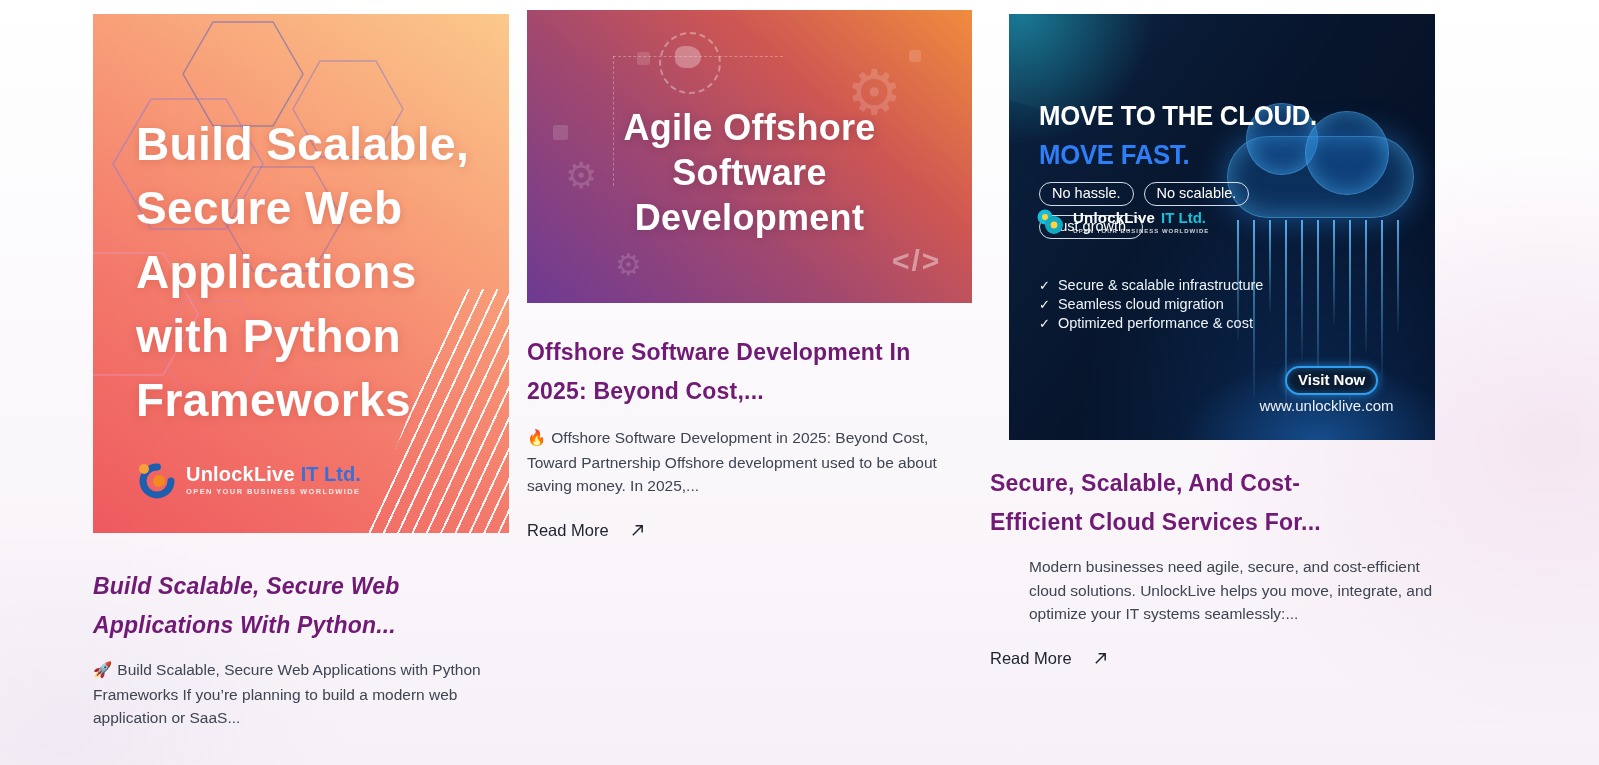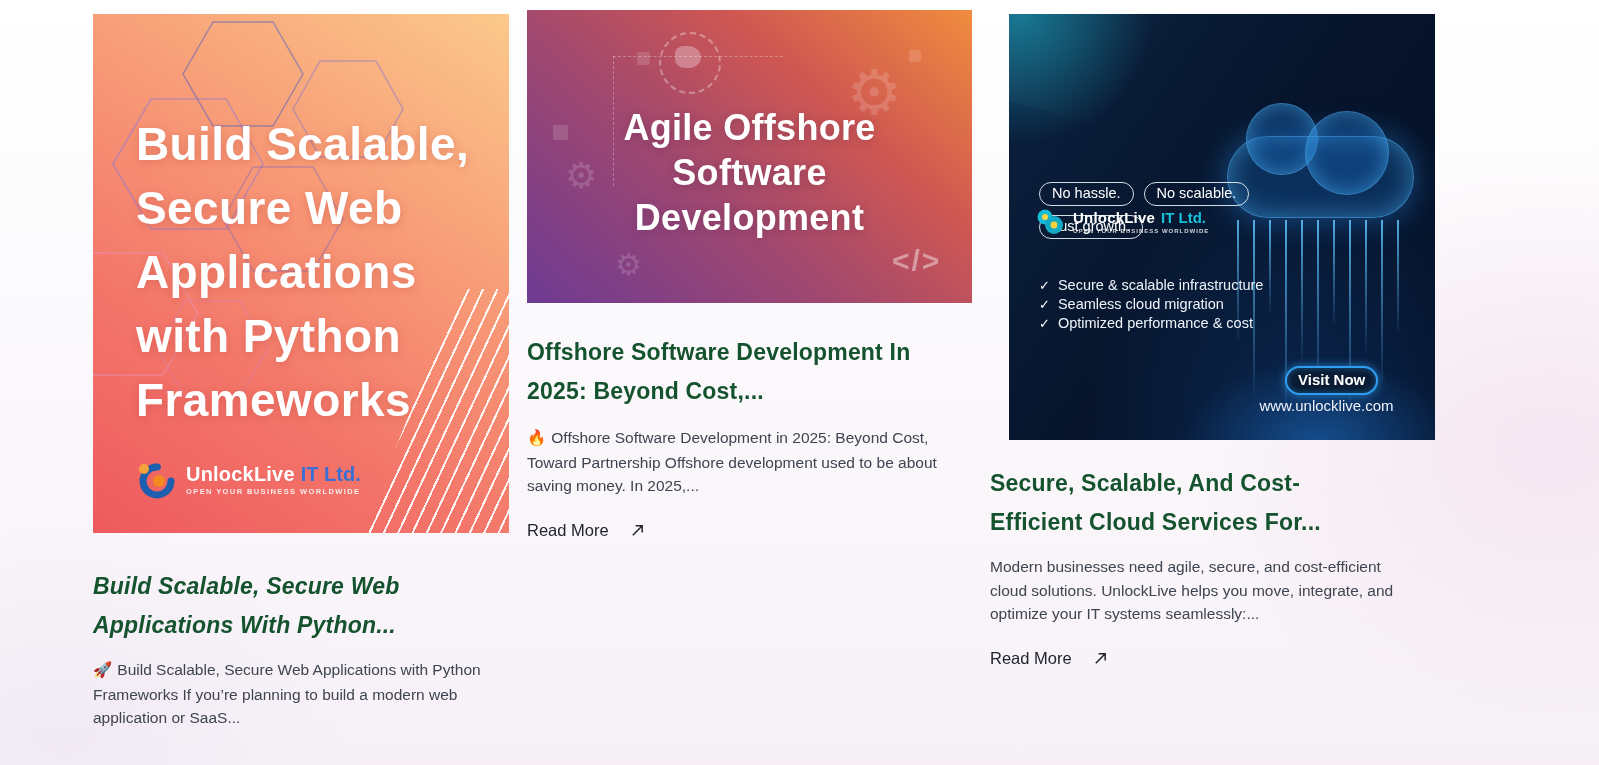--- a/index.html
+++ b/index.html
@@ -111,29 +111,29 @@
   .circuit-lines i:nth-child(11){left:160px;height:112px;}
   .floor-glow{position:absolute;left:170px;bottom:0;width:256px;height:80px;
     background:radial-gradient(ellipse at 55% 100%, rgba(40,140,240,.38), transparent 70%);}
   .visit-btn{position:absolute;left:276px;top:352px;padding:3px 11px 5px;border-radius:16px;
     background:#0a1c33;border:2px solid #2f9df0;color:#fff;font-weight:700;font-size:15px;
     box-shadow:0 0 10px rgba(47,157,240,.7), inset 0 0 6px rgba(47,157,240,.45);cursor:pointer;}
   .website{position:absolute;left:235px;top:383px;width:165px;text-align:center;
     color:#eef3fa;font-size:15px;}
 
   
-  .card-title{margin:34px 0 0;font-size:23px;line-height:38.5px;font-weight:700;color:#14532d;
+  .card-title{margin:34px 0 0;font-size:23px;line-height:38.5px;font-weight:700;color:#701a75;
     letter-spacing:.2px;cursor:pointer;}
   .card-1 .card-title{width:382px;font-style:italic;}
   .card-2 .card-title{margin-top:30px;width:445px;}
   .card-3 .card-title{margin-top:24px;width:380px;}
   .card-excerpt{margin:14px 0 0;font-size:15.5px;line-height:23.7px;color:#3e4450;}
   .card-1 .card-excerpt{width:412px;}
   .card-2 .card-excerpt{margin-top:16px;width:432px;}
-  .card-3 .card-excerpt{width:432px;}
+  .card-3 .card-excerpt{width:432px;margin-left:39px;}
   .emoji{margin-right:5px;font-family:"DejaVu Sans",sans-serif;}
   .read-more{margin-top:23px;display:inline-flex;align-items:center;gap:21px;
     font-size:16.5px;font-weight:500;color:#20252f;text-decoration:none;cursor:pointer;width:max-content;}
   .read-more svg{display:block;}
 </style>
 </head>
 <body>
 
 <div class="cards-row">
 
@@ -224,20 +224,24 @@
           <circle cx="19" cy="18" r="3.4" fill="#ffd23e"></circle>
         </svg>
         <div class="logo-text">
           <div class="logo-line">
             <span class="logo-name">UnlockLive</span>
             <span class="logo-suffix">IT Ltd.</span>
           </div>
           <span class="logo-tagline">OPEN YOUR BUSINESS WORLDWIDE</span>
         </div>
       </div>
+      <div class="cloud-headline">
+        <div class="hl-line hl-1">MOVE TO THE CLOUD.</div>
+        <div class="hl-line hl-2">MOVE FAST.</div>
+      </div>
       <div class="pills">
         <span class="pill">No hassle.</span>
         <span class="pill">No scalable.</span>
         <span class="pill">Just growth.</span>
       </div>
       <div class="checklist">
         <div class="check-row">
           <span class="check-mark">✓</span>
           <span>Secure &amp; scalable infrastructure</span>
         </div>

